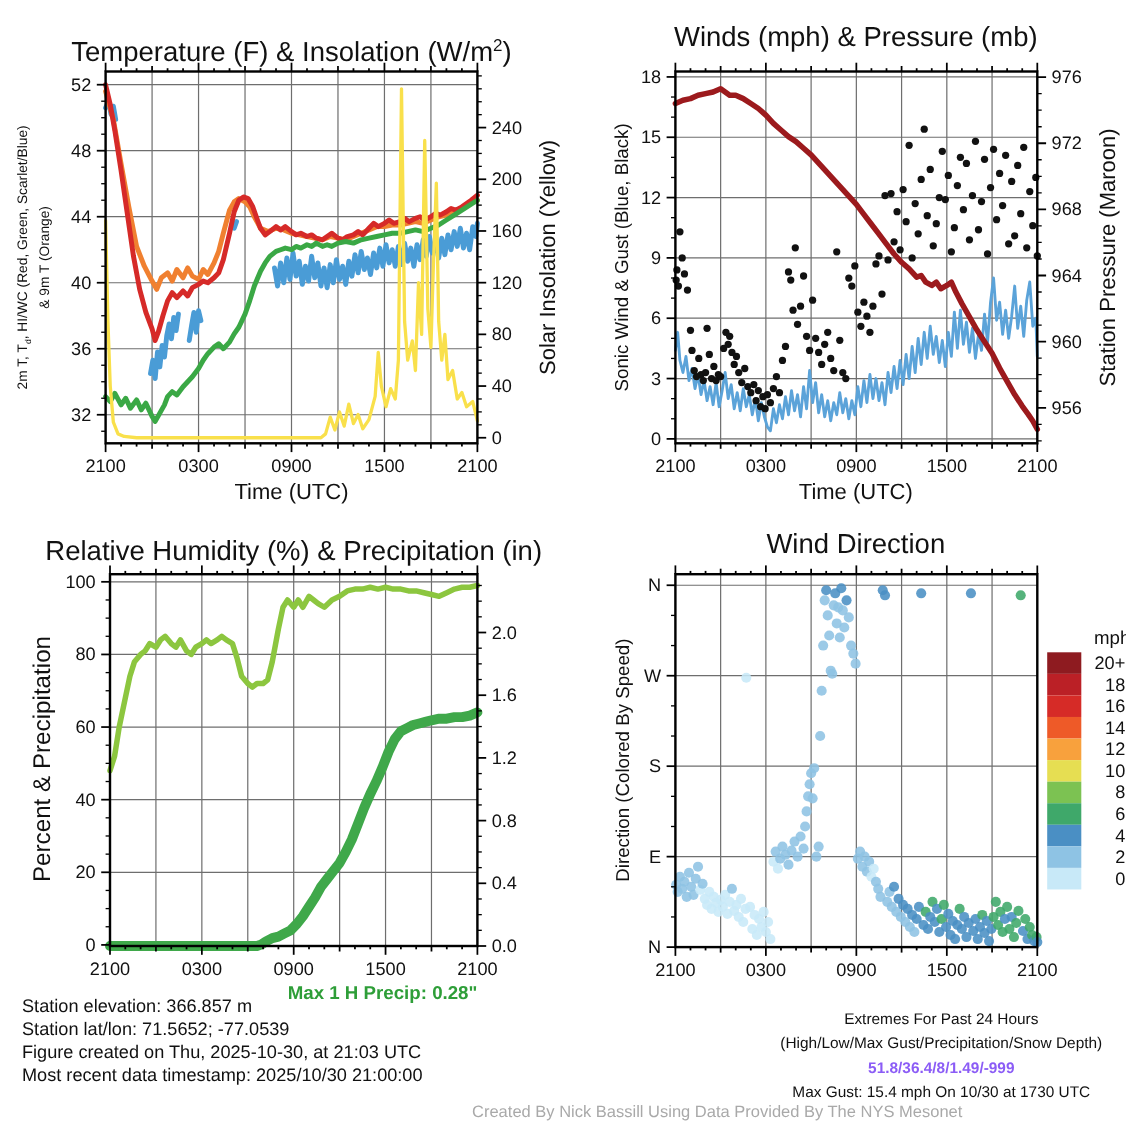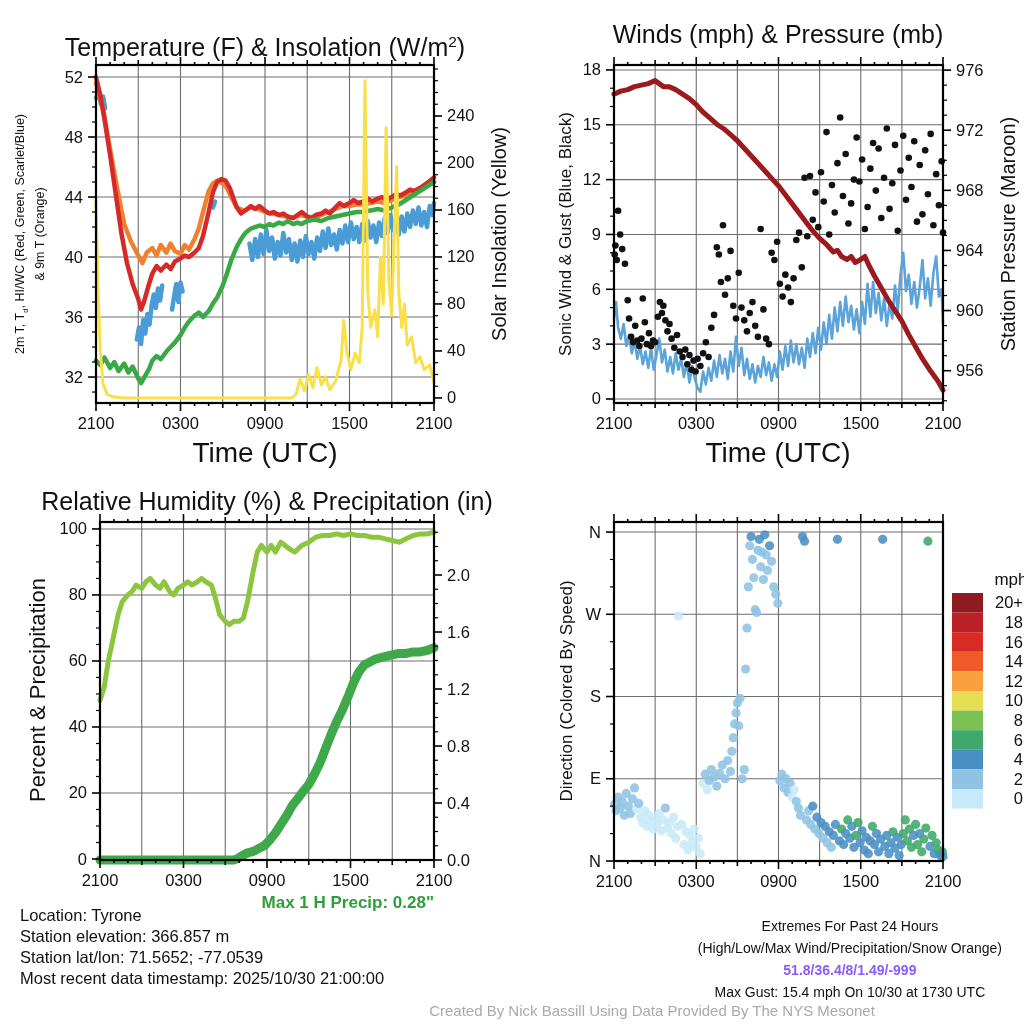--- a/index.html
+++ b/index.html
@@ -2,21 +2,21 @@
 <html><head>
 <meta charset="utf-8">
 <style>
   html,body{margin:0;padding:0;background:#fff;}
   .page{position:relative;width:1024px;height:1024px;background:#ffffff;
         font-family:"Liberation Sans",sans-serif;color:#111;overflow:hidden;}
   svg{position:absolute;left:0;top:0;}
   .t{position:absolute;white-space:nowrap;}
   .title{font-size:25px;transform:translateX(-50%);}
   .rot{transform:translate(-50%,-50%) rotate(-90deg);text-align:center;}
-  .xlab{font-size:28px;transform:translateX(-50%);}
+  .xlab{font-size:20px;transform:translateX(-50%);}
   sup{font-size:62%;}
   sub{font-size:62%;}
   .foot{font-size:16.5px;line-height:21px;}
   .green{color:#2e9e38;font-weight:bold;font-size:17px;}
   .red{color:#8b5cf6;font-weight:bold;}
   .credit{color:#a9a9a9;font-size:15px;transform:translateX(-50%);}
   .rfoot{font-size:14px;line-height:22px;text-align:center;}
 </style>
 </head>
 <body>
@@ -832,44 +832,45 @@
         <rect x="952" y="769.4" width="31" height="19.6" fill="#8ec3e4"></rect>
         <text x="1023" y="784.6999999999999" text-anchor="end" font-size="16.5" fill="#111" font-family="Liberation Sans, sans-serif">2</text>
         <rect x="952" y="789" width="31" height="19.6" fill="#c8e9f8"></rect>
         <text x="1023" y="804.3" text-anchor="end" font-size="16.5" fill="#111" font-family="Liberation Sans, sans-serif">0</text>
       </g>
     </svg>
 
   <div class="t title" style="left:265px;top:33px;"><span>Temperature (F) &amp; Insolation (W/m</span><sup>2</sup><span>)</span></div>
   <div class="t title" style="left:267px;top:487px;">Relative Humidity (%) &amp; Precipitation (in)</div>
   <div class="t title" style="left:778px;top:20px;">Winds (mph) &amp; Pressure (mb)</div>
+  <div class="t title" style="left:778px;top:481px;">Wind Direction</div>
 
   <div class="t xlab" style="left:265px;top:437px;">Time (UTC)</div>
   <div class="t xlab" style="left:778px;top:437px;">Time (UTC)</div>
 
   <div class="t rot" style="left:30px;top:234px;font-size:12.5px;line-height:14px;">
     <div><span>2m T, T</span><sub>d</sub><span>, HI/WC (Red, Green, Scarlet/Blue)</span></div>
     <div>&amp; 9m T (Orange)</div>
   </div>
   <div class="t rot" style="left:499px;top:234px;font-size:20px;">Solar Insolation (Yellow)</div>
   <div class="t rot" style="left:566px;top:234px;font-size:17px;">Sonic Wind &amp; Gust (Blue, Black)</div>
   <div class="t rot" style="left:1008px;top:234px;font-size:20px;">Station Pressure (Maroon)</div>
   <div class="t rot" style="left:38px;top:690px;font-size:22px;">Percent &amp; Precipitation</div>
   <div class="t rot" style="left:567px;top:691px;font-size:17px;">Direction (Colored By Speed)</div>
 
   <div class="t green" style="right:590px;top:893px;">Max 1 H Precip: 0.28"</div>
 
   <div class="t foot" style="left:20px;top:905px;">
-    <div>Location: Tyrone</div>
     <div>Station elevation: 366.857 m</div>
     <div>Station lat/lon: 71.5652; -77.0539</div>
+    <div>Figure created on Thu, 2025-10-30, at 21:03 UTC</div>
     <div>Most recent data timestamp: 2025/10/30 21:00:00</div>
   </div>
 
   <div class="t rfoot" style="right:22px;top:915px;">
     <div>Extremes For Past 24 Hours</div>
-    <div>(High/Low/Max Wind/Precipitation/Snow Orange)</div>
+    <div>(High/Low/Max Gust/Precipitation/Snow Depth)</div>
     <div class="red">51.8/36.4/8/1.49/-999</div>
     <div>Max Gust: 15.4 mph On 10/30 at 1730 UTC</div>
   </div>
 
   <div class="t credit" style="left:652px;top:1002px;">Created By Nick Bassill Using Data Provided By The NYS Mesonet</div>
 </div>
 
 </body></html>

